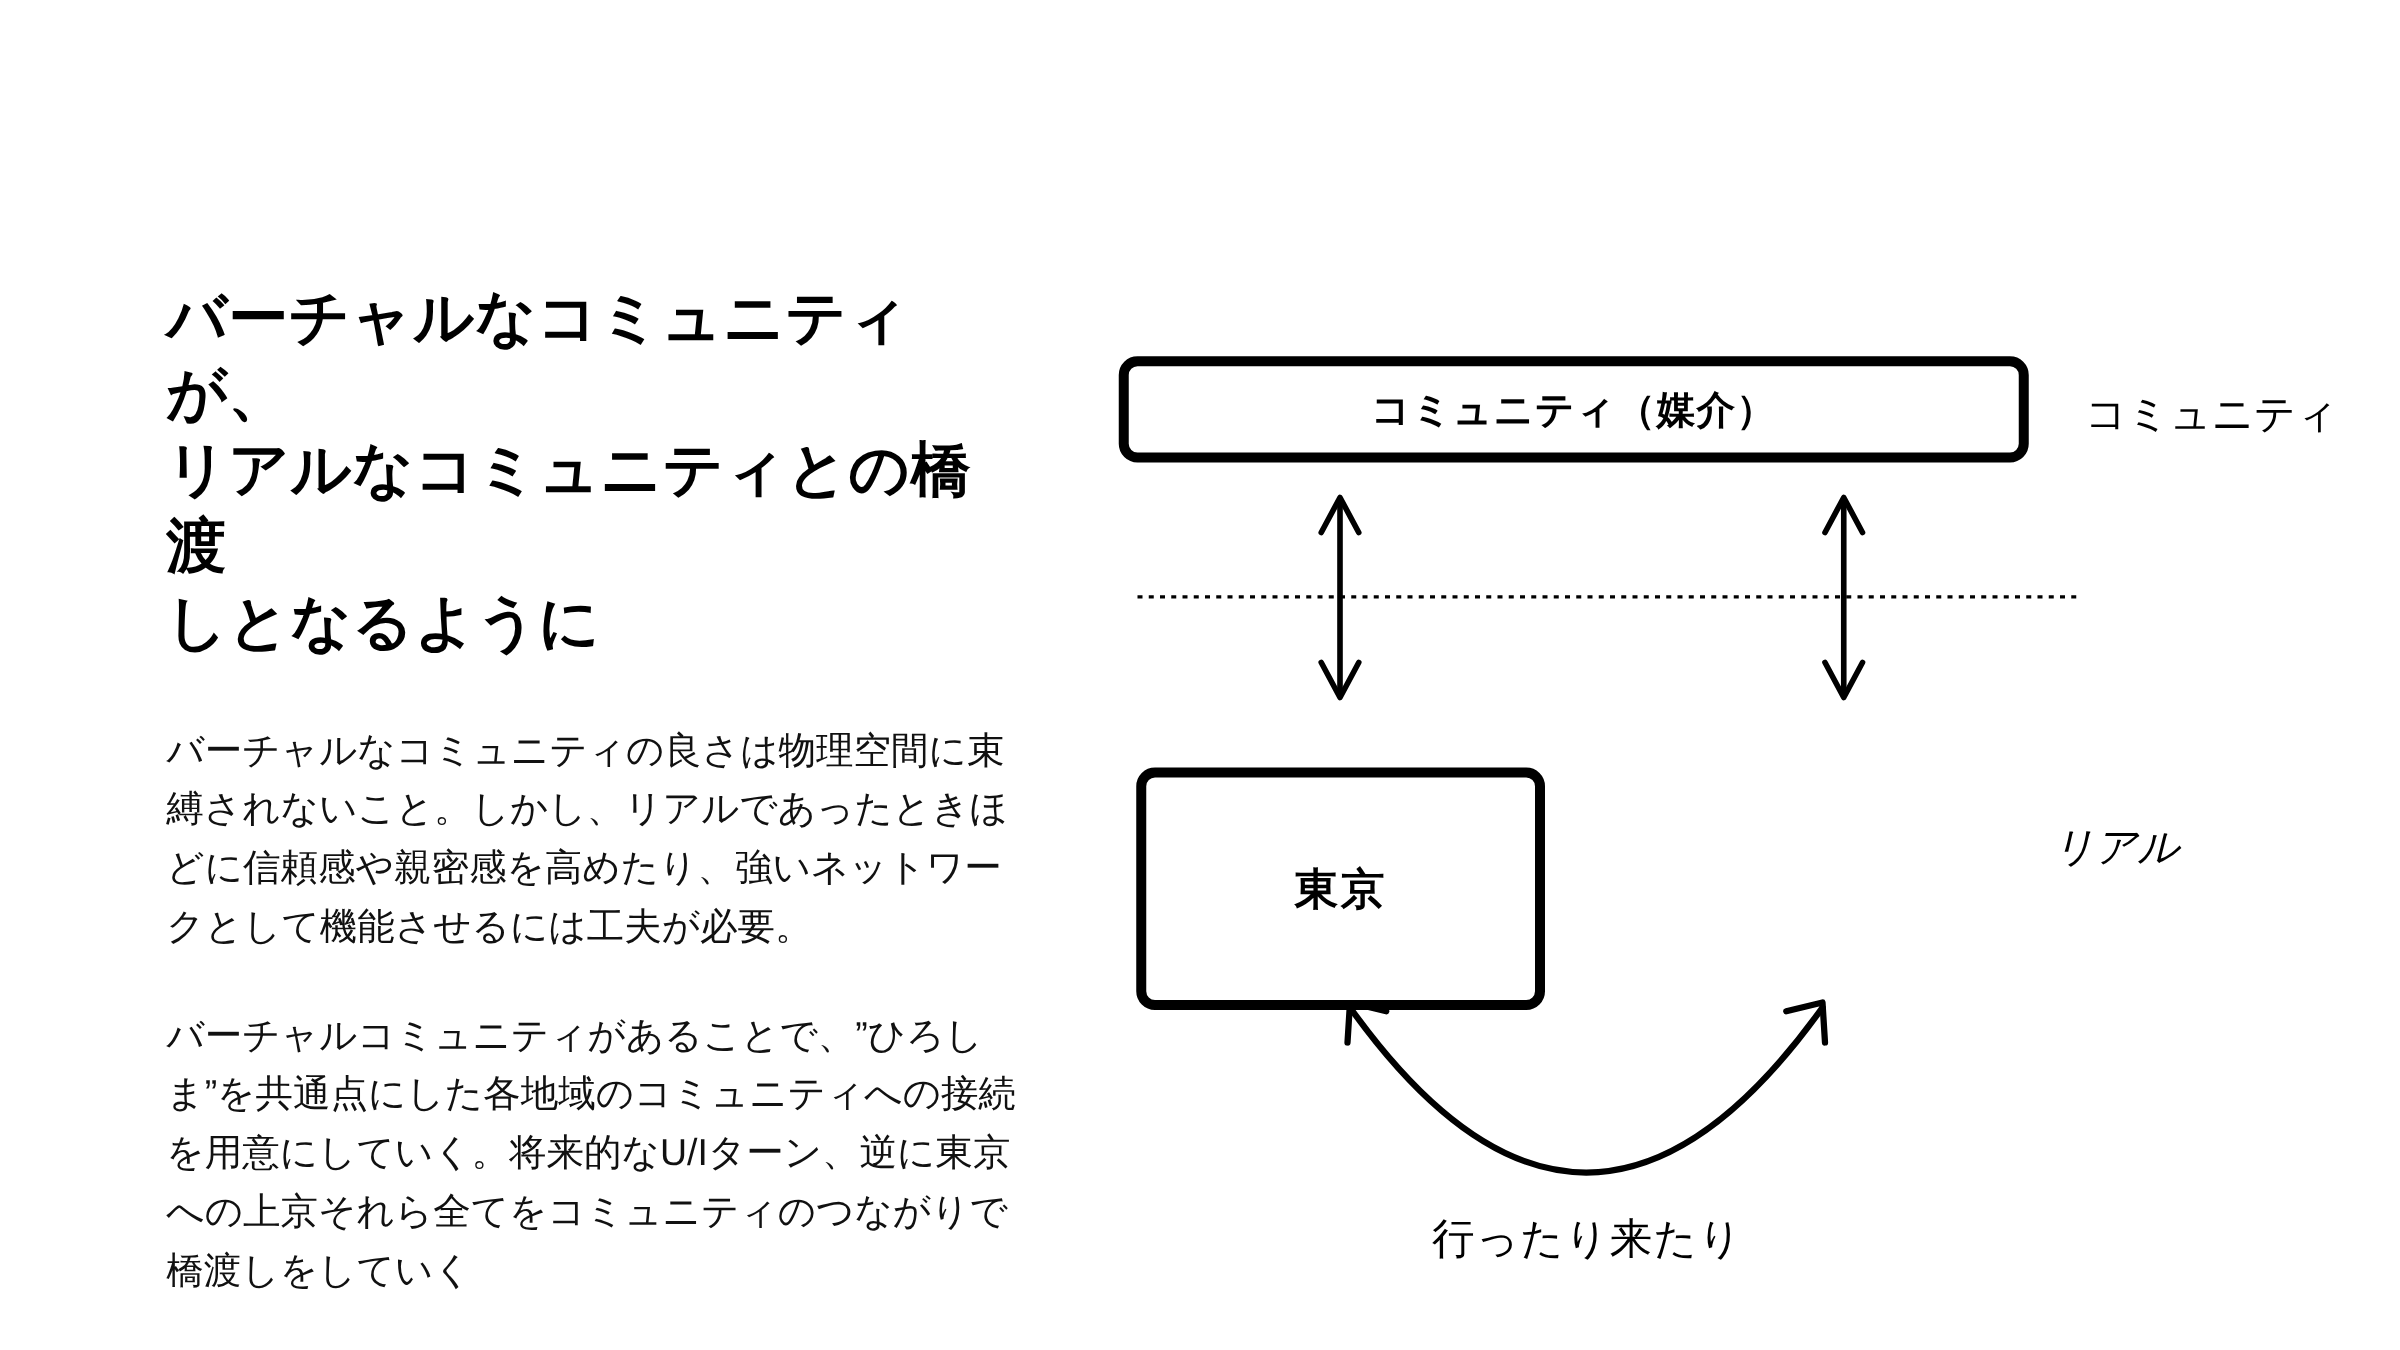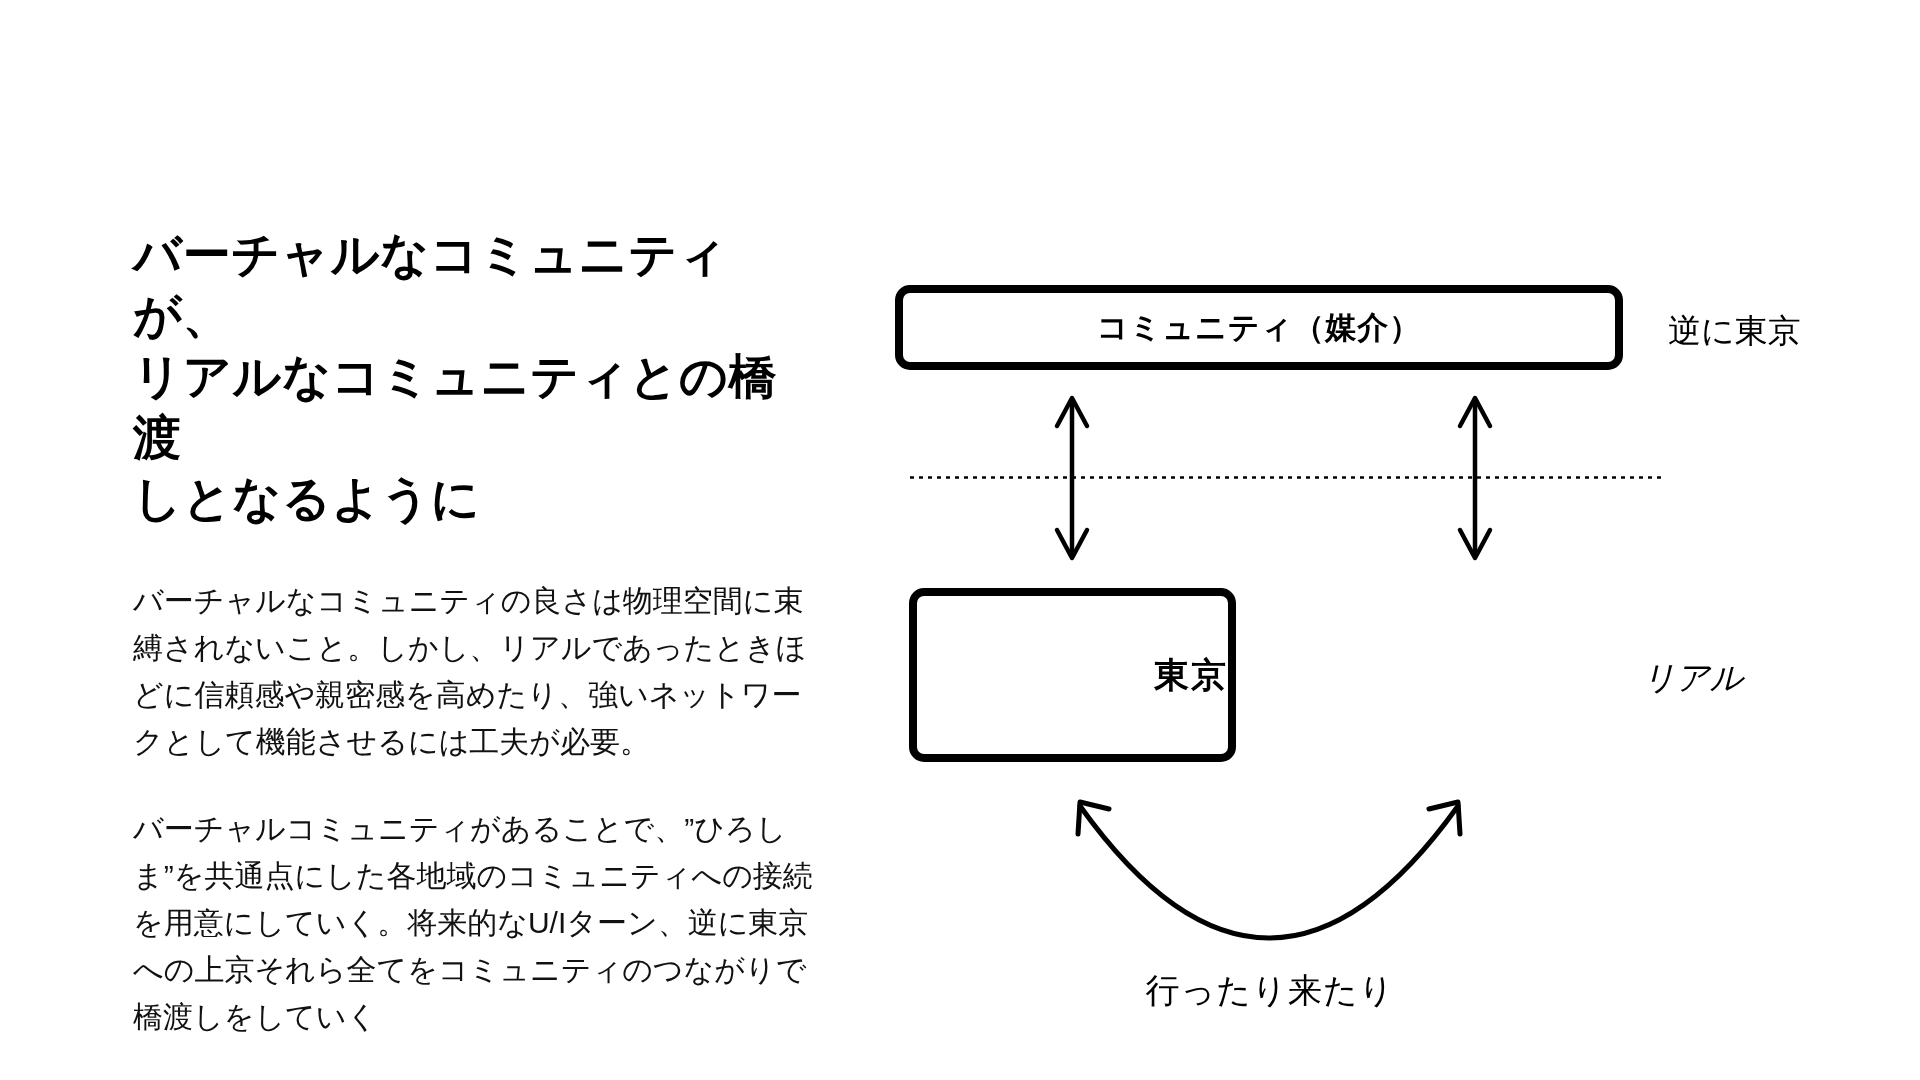--- a/index.html
+++ b/index.html
@@ -58,25 +58,24 @@
     color: #000000;
     box-sizing: border-box;
   }
   .mediator-box {
     left: 895px; top: 285px;
     width: 728px; height: 85px;
     font-size: 31px;
     letter-spacing: 1px;
   }
   .tokyo-box {
-    left: 909px; top: 588px;
-    width: 327px; height: 174px;
+    left: 909px; top: 614px;
+    width: 327px; height: 194px;
     font-size: 35px;
     letter-spacing: 2px;
-    justify-content: flex-end;
   }
   .hiroshima-box {
     left: 1316px; top: 588px;
     width: 318px; height: 174px;
     font-size: 35px;
     letter-spacing: 2px;
   }
   .side-label {
     position: absolute;
     font-size: 33px;
@@ -152,19 +151,19 @@
 
   <div class="diagram-box mediator-box">
     <span>コミュニティ（媒介）</span>
   </div>
 
   <div class="diagram-box tokyo-box">
     <span>東京</span>
   </div>
 
 
-  <div class="side-label virtual-label">逆に東京</div>
+  <div class="side-label virtual-label">コミュニティ</div>
 
   <div class="side-label real-label">リアル</div>
 
   <div class="bottom-arrow-label">行ったり来たり</div>
 
 </div>
 
 </body></html>

